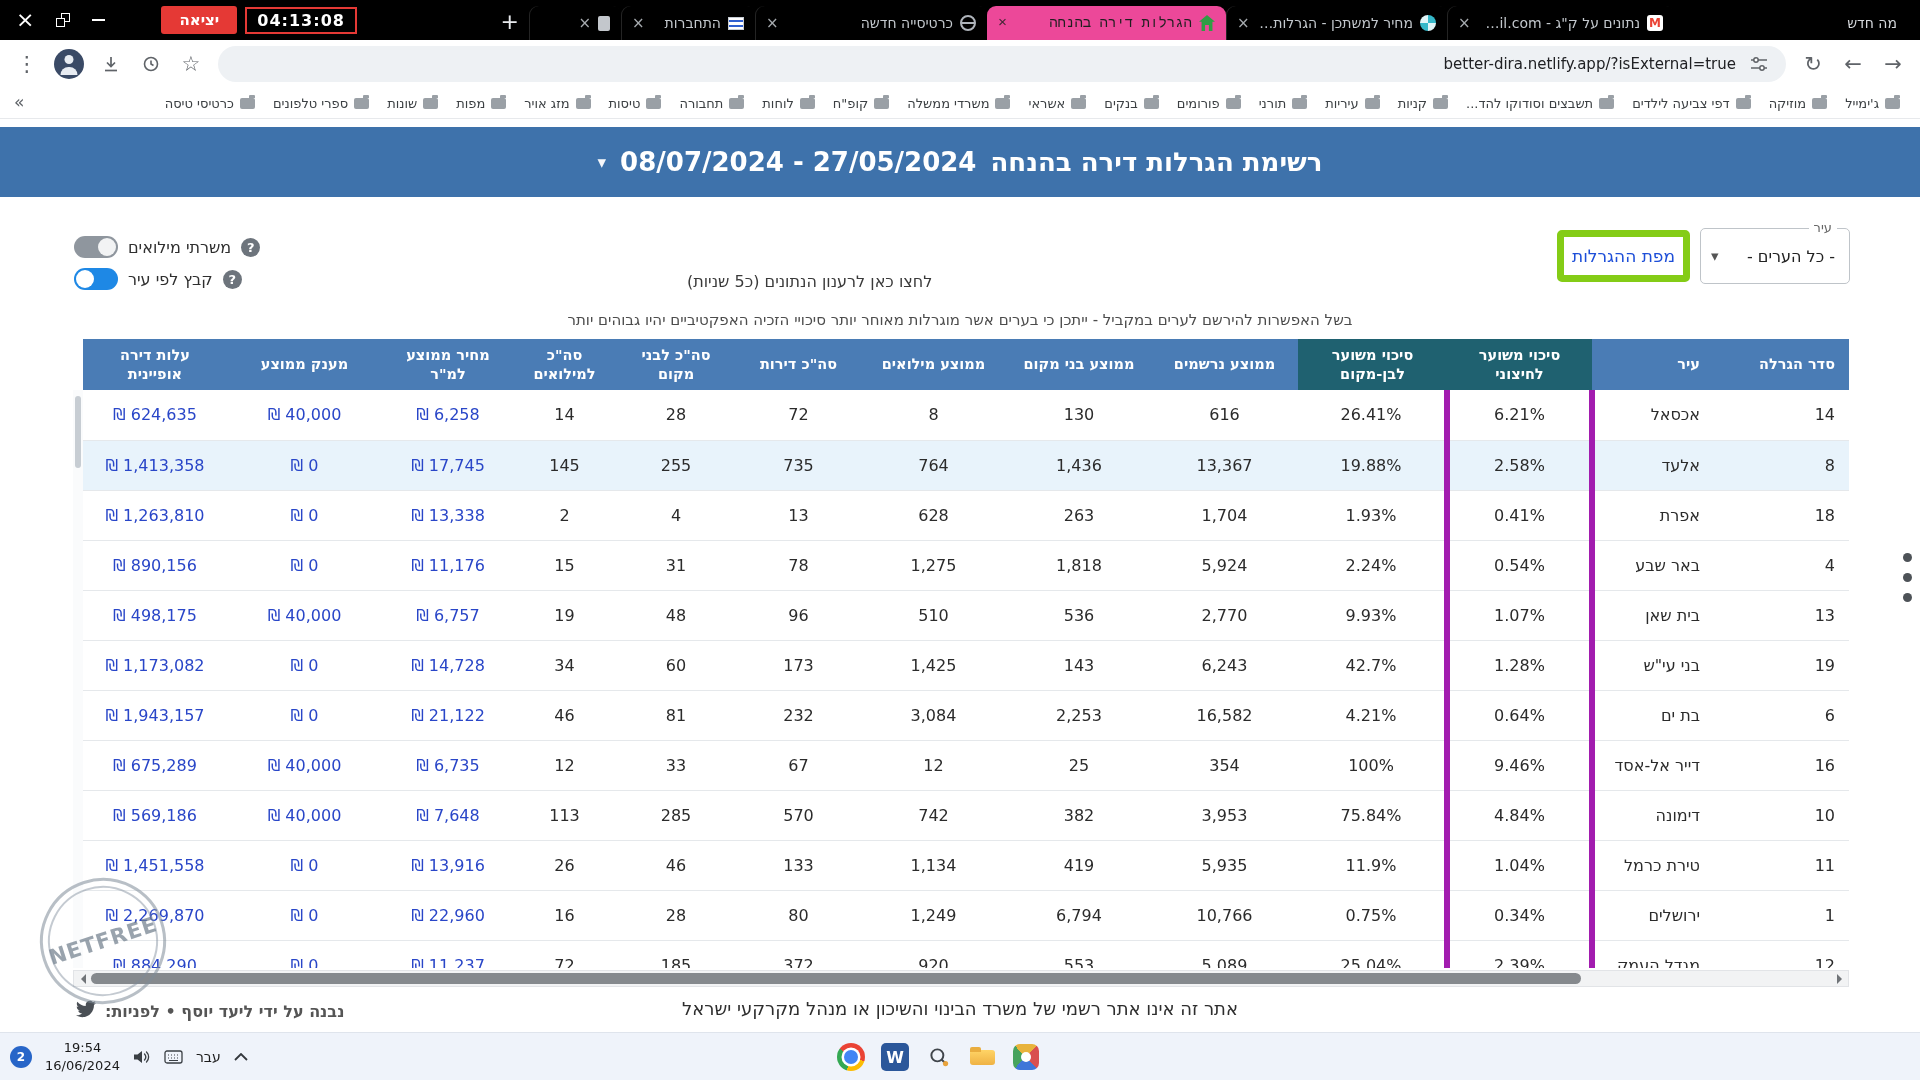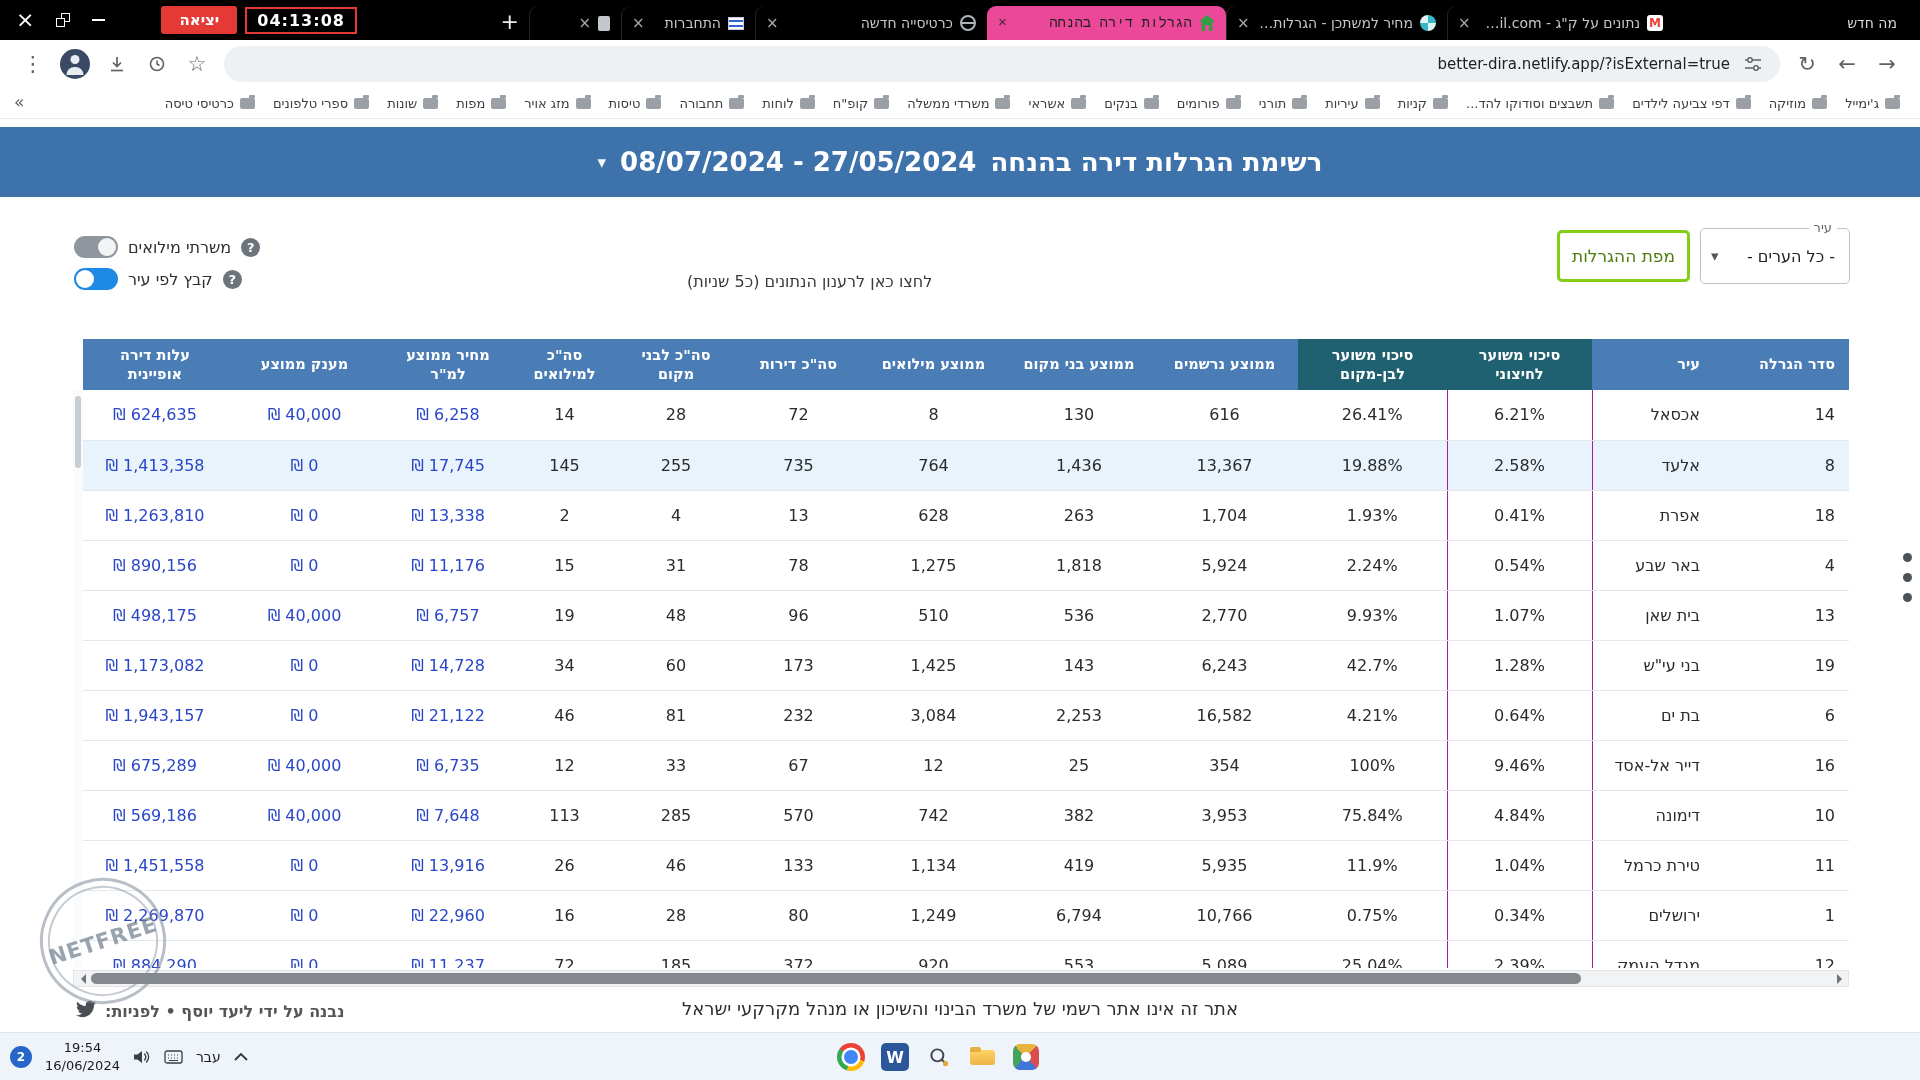--- a/index.html
+++ b/index.html
@@ -32,21 +32,21 @@
   .ti{width:16px;height:16px;flex:0 0 auto;display:inline-block;}
   .ic-house{background:#2f9e44;clip-path:polygon(50% 0,100% 42%,84% 42%,84% 100%,62% 100%,62% 62%,38% 62%,38% 100%,16% 100%,16% 42%,0 42%);}
   .ic-gmail{background:#fff;border-radius:3px;position:relative;}
   .ic-gmail::after{content:"M";position:absolute;inset:0;color:#ea4335;font-size:12px;font-weight:700;text-align:center;line-height:16px;}
   .ic-target{border-radius:50%;background:conic-gradient(#35b8c9 0 25%,#e0f5f8 0 50%,#35b8c9 0 75%,#e0f5f8 0);}
   .ic-globe{border-radius:50%;border:2px solid #aeb3ba;background:linear-gradient(transparent 42%,#aeb3ba 42% 58%,transparent 58%);}
   .ic-flag{height:13px;border:1px solid #c6ccd4;background:linear-gradient(#fff 0 18%,#2f5fd0 18% 40%,#fff 40% 62%,#2f5fd0 62% 84%,#fff 84%);}
   .ic-page{width:12px;height:15px;background:#c3c7cc;border-radius:2px;}
 
   
-  .toolbar{position:absolute;top:40px;left:0;width:1920px;height:48px;background:#fff;display:flex;align-items:center;direction:ltr;gap:14px;padding:0 20px;}
+  .toolbar{position:absolute;top:40px;left:0;width:1920px;height:48px;background:#fff;display:flex;align-items:center;direction:ltr;gap:14px;padding:0 14px;}
   .tbi{color:#5f6368;width:26px;height:26px;display:flex;align-items:center;justify-content:center;flex:0 0 auto;}
   .kebab::after{content:"⋮";font-size:21px;}
   .star::after{content:"☆";font-size:21px;}
   .reload-ic::after{content:"↻";font-size:21px;}
   .fwd-ic::after{content:"←";font-size:21px;}
   .back-ic::after{content:"→";font-size:21px;}
   .avatar{position:relative;width:30px;height:30px;border-radius:50%;background:#3a4a66;flex:0 0 auto;}
   .avatar::before{content:"";position:absolute;top:6px;left:50%;transform:translateX(-50%);width:9px;height:9px;border-radius:50%;background:#e8ecf2;}
   .avatar::after{content:"";position: absolute;bottom:4px;left:50%;transform:translateX(-50%);width:17px;height:8px;border-radius:9px 9px 0 0;background:#e8ecf2;}
   .urlbar{flex:1;height:36px;background:#eef1f4;border-radius:18px;display:flex;align-items:center;justify-content:flex-end;gap:10px;padding:0 14px;direction:ltr;}
@@ -71,40 +71,40 @@
   .toggle-row.r2{top:268px;}
   .tlbl{font-size:16px;color:#2f2f2f;direction:rtl;}
   .switch{width:44px;height:22px;border-radius:12px;position:relative;display:inline-block;flex:0 0 auto;}
   .switch.off{background:#8f969e;}
   .switch.off .knob{position:absolute;right:2px;top:2px;width:18px;height:18px;border-radius:50%;background:#f2f3f4;}
   .switch.on{background:var(--toggle-on,#1e88e5);}
   .switch.on .knob{position:absolute;left:2px;top:2px;width:18px;height:18px;border-radius:50%;background:#fff;}
   .qmark{width:19px;height:19px;border-radius:50%;background:#6d747c;color:#fff;font-size:13px;font-weight:700;display:flex;align-items:center;justify-content:center;flex:0 0 auto;}
   .qmark::after{content:"?";}
   .refresh-link{position:absolute;top:272px;left:687px;width:440px;text-align:left;font-size:16px;color:#3a3a3a;direction:rtl;cursor:pointer;}
-  .map-btn{position:absolute;top:230px;left:1557px;width:133px;height:52px;background:#fff;border:3px solid #84cc16;border-radius:5px;font-size:17px;color:#4d7c0f;font-family:inherit;}
+  .map-btn{position:absolute;top:230px;left:1557px;width:133px;height:52px;background:#fff;border:7px solid #84cc16;border-radius:5px;font-size:17px;color:#1d4ed8;font-family:inherit;}
   .city-select{position:absolute;top:228px;left:1700px;width:150px;height:56px;border:1px solid #bfc4c9;border-radius:5px;background:#fff;}
   .cs-label{position:absolute;top:-9px;right:12px;background:#fff;padding:0 5px;font-size:13px;color:#666;}
   .cs-value{position:absolute;right:14px;top:50%;transform:translateY(-50%);font-size:16px;color:#222;direction:rtl;white-space:nowrap;}
   .cs-caret{position:absolute;left:10px;top:50%;transform:translateY(-50%);color:#555;font-size:15px;}
   .notice{position:absolute;top:311px;left:0;width:1920px;text-align:center;font-size:15px;color:#4c4c4c;direction:rtl;}
 
   
   .table-wrap{position:absolute;top:339px;left:73px;width:1776px;height:629px;overflow:hidden;direction:rtl;}
   .tbl{border-collapse:collapse;table-layout:fixed;width:1766px;margin-left:10px;direction:rtl;}
   .tbl th{background:var(--table-header,#4a7cb5);color:#fff;font-size:14.5px;font-weight:700;height:51px;padding:2px 8px;vertical-align:middle;line-height:1.25;}
   .tbl th.dark{background:var(--table-header-dark,#1f6170);}
   .tbl th.right{text-align:right;padding-right:14px;}
   .tbl th.num,.tbl th.money{text-align:center;}
   .tbl td{height:50px;border-bottom:1px solid #e5e8eb;font-size:16px;color:#2b2b2b;padding:0 8px;background:#fff;}
   .tbl tr.hl td{background:var(--row-highlight,#e8f3fb);}
   .tbl td.right{text-align:right;padding-right:14px;}
   .tbl td.num{text-align:center;}
   .tbl td.money{text-align:center;color:var(--link,#2946c8);}
-  .tbl td:nth-child(2),.tbl td:nth-child(3){border-left:1px solid #a21caf;}
+  .tbl td:nth-child(2),.tbl td:nth-child(3){border-left:6px solid #a21caf;}
   .vscroll{position:absolute;left:0;top:51px;width:10px;height:578px;background:#fafbfc;}
   .vthumb{position:absolute;left:2px;top:6px;width:6px;height:72px;border-radius:3px;background:#c7cdd3;}
   .hscroll{position:absolute;top:970px;left:73px;width:1776px;height:17px;background:#f2f3f4;border:1px solid #e2e4e7;}
   .harrow{position:absolute;top:0;width:17px;height:15px;display:flex;align-items:center;justify-content:center;}
   .harrow.left{left:0;}
   .harrow.left::after{content:"";border:5px solid transparent;border-right-color:#707478;margin-right:4px;}
   .harrow.right{right:0;}
   .harrow.right::after{content:"";border:5px solid transparent;border-left-color:#707478;margin-left:4px;}
   .hthumb{position:absolute;left:17px;top:2px;width:1490px;height:11px;background:#85898d;border-radius:6px;}
 
@@ -327,20 +327,21 @@
     <span class="tlbl">קבץ לפי עיר</span>
     <span class="qmark"></span>
   </div>
   <div class="refresh-link">לחצו כאן לרענון הנתונים (כ5 שניות)</div>
   <button class="map-btn">מפת ההגרלות</button>
   <div class="city-select">
     <span class="cs-label">עיר</span>
     <span class="cs-value">- כל הערים -</span>
     <span class="cs-caret caret"></span>
   </div>
+  <div class="notice">בשל האפשרות להירשם לערים במקביל - ייתכן כי בערים אשר מוגרלות מאוחר יותר סיכויי הזכיה האפקטיביים יהיו גבוהים יותר</div>
 
   <div class="table-wrap">
     <table class="tbl" id="lottery-table" dir="rtl">
         <colgroup>
           <col style="width: 135px;">
           <col style="width: 122px;">
           <col style="width: 145px;">
           <col style="width: 149px;">
           <col style="width: 147px;">
           <col style="width: 144px;">

